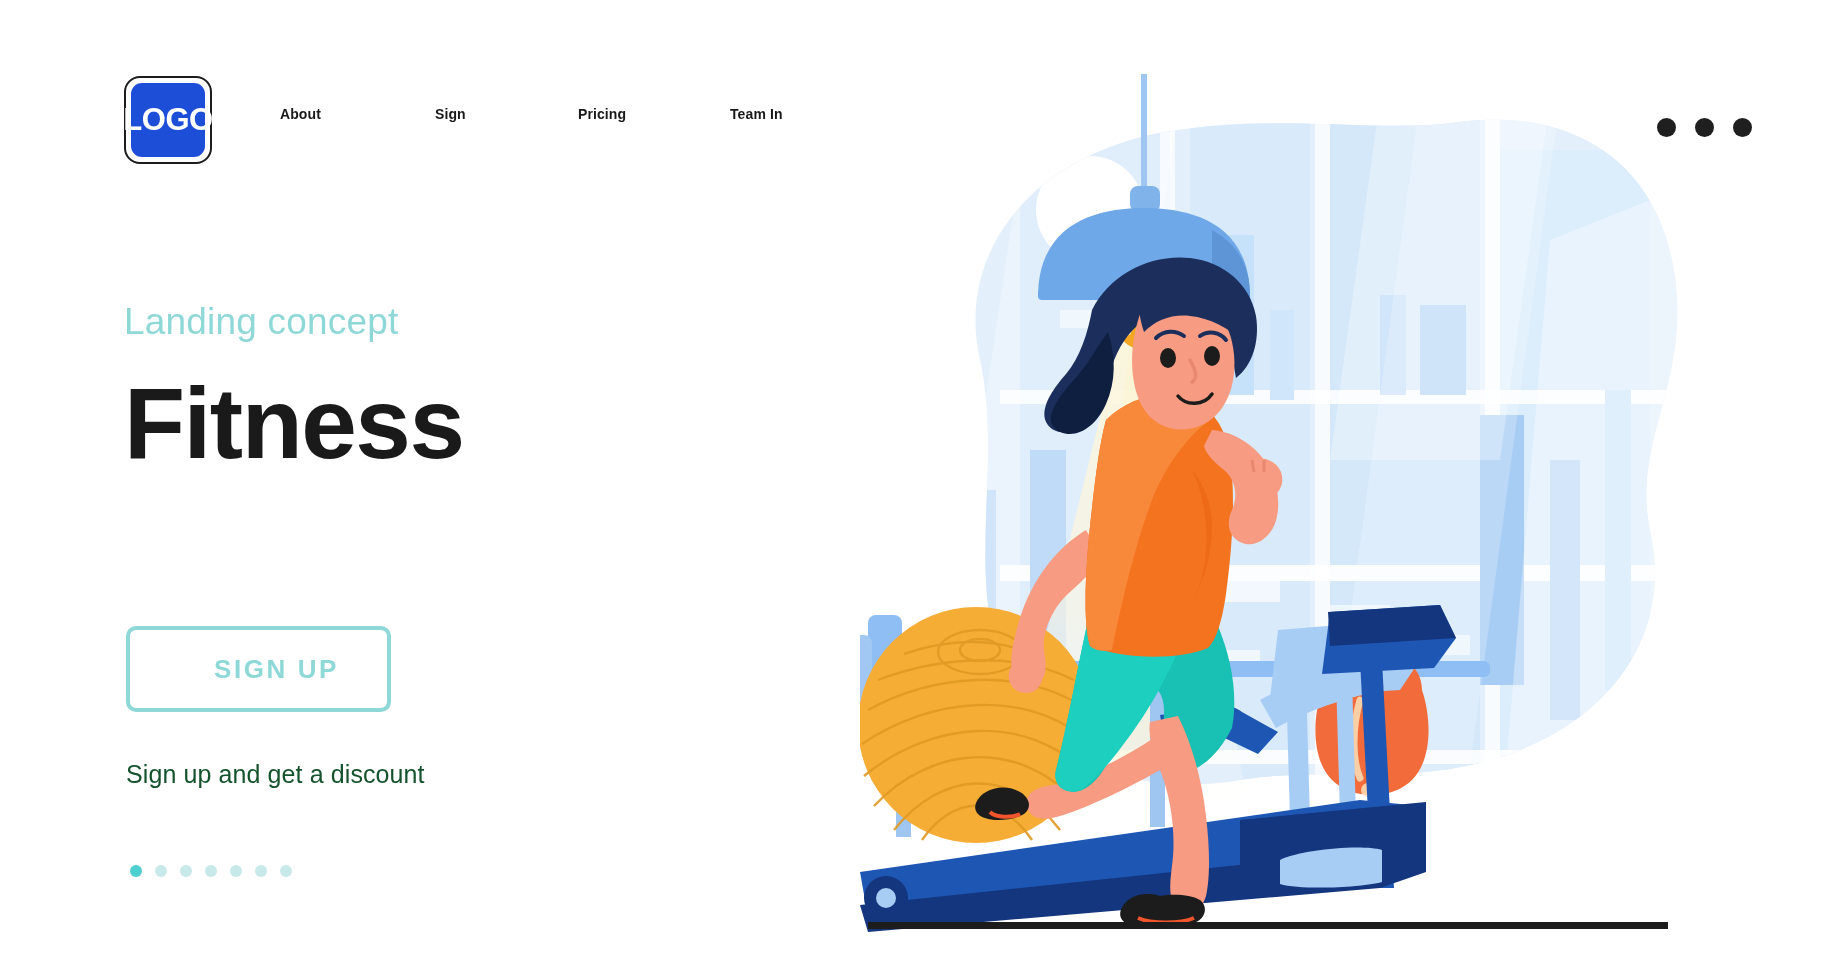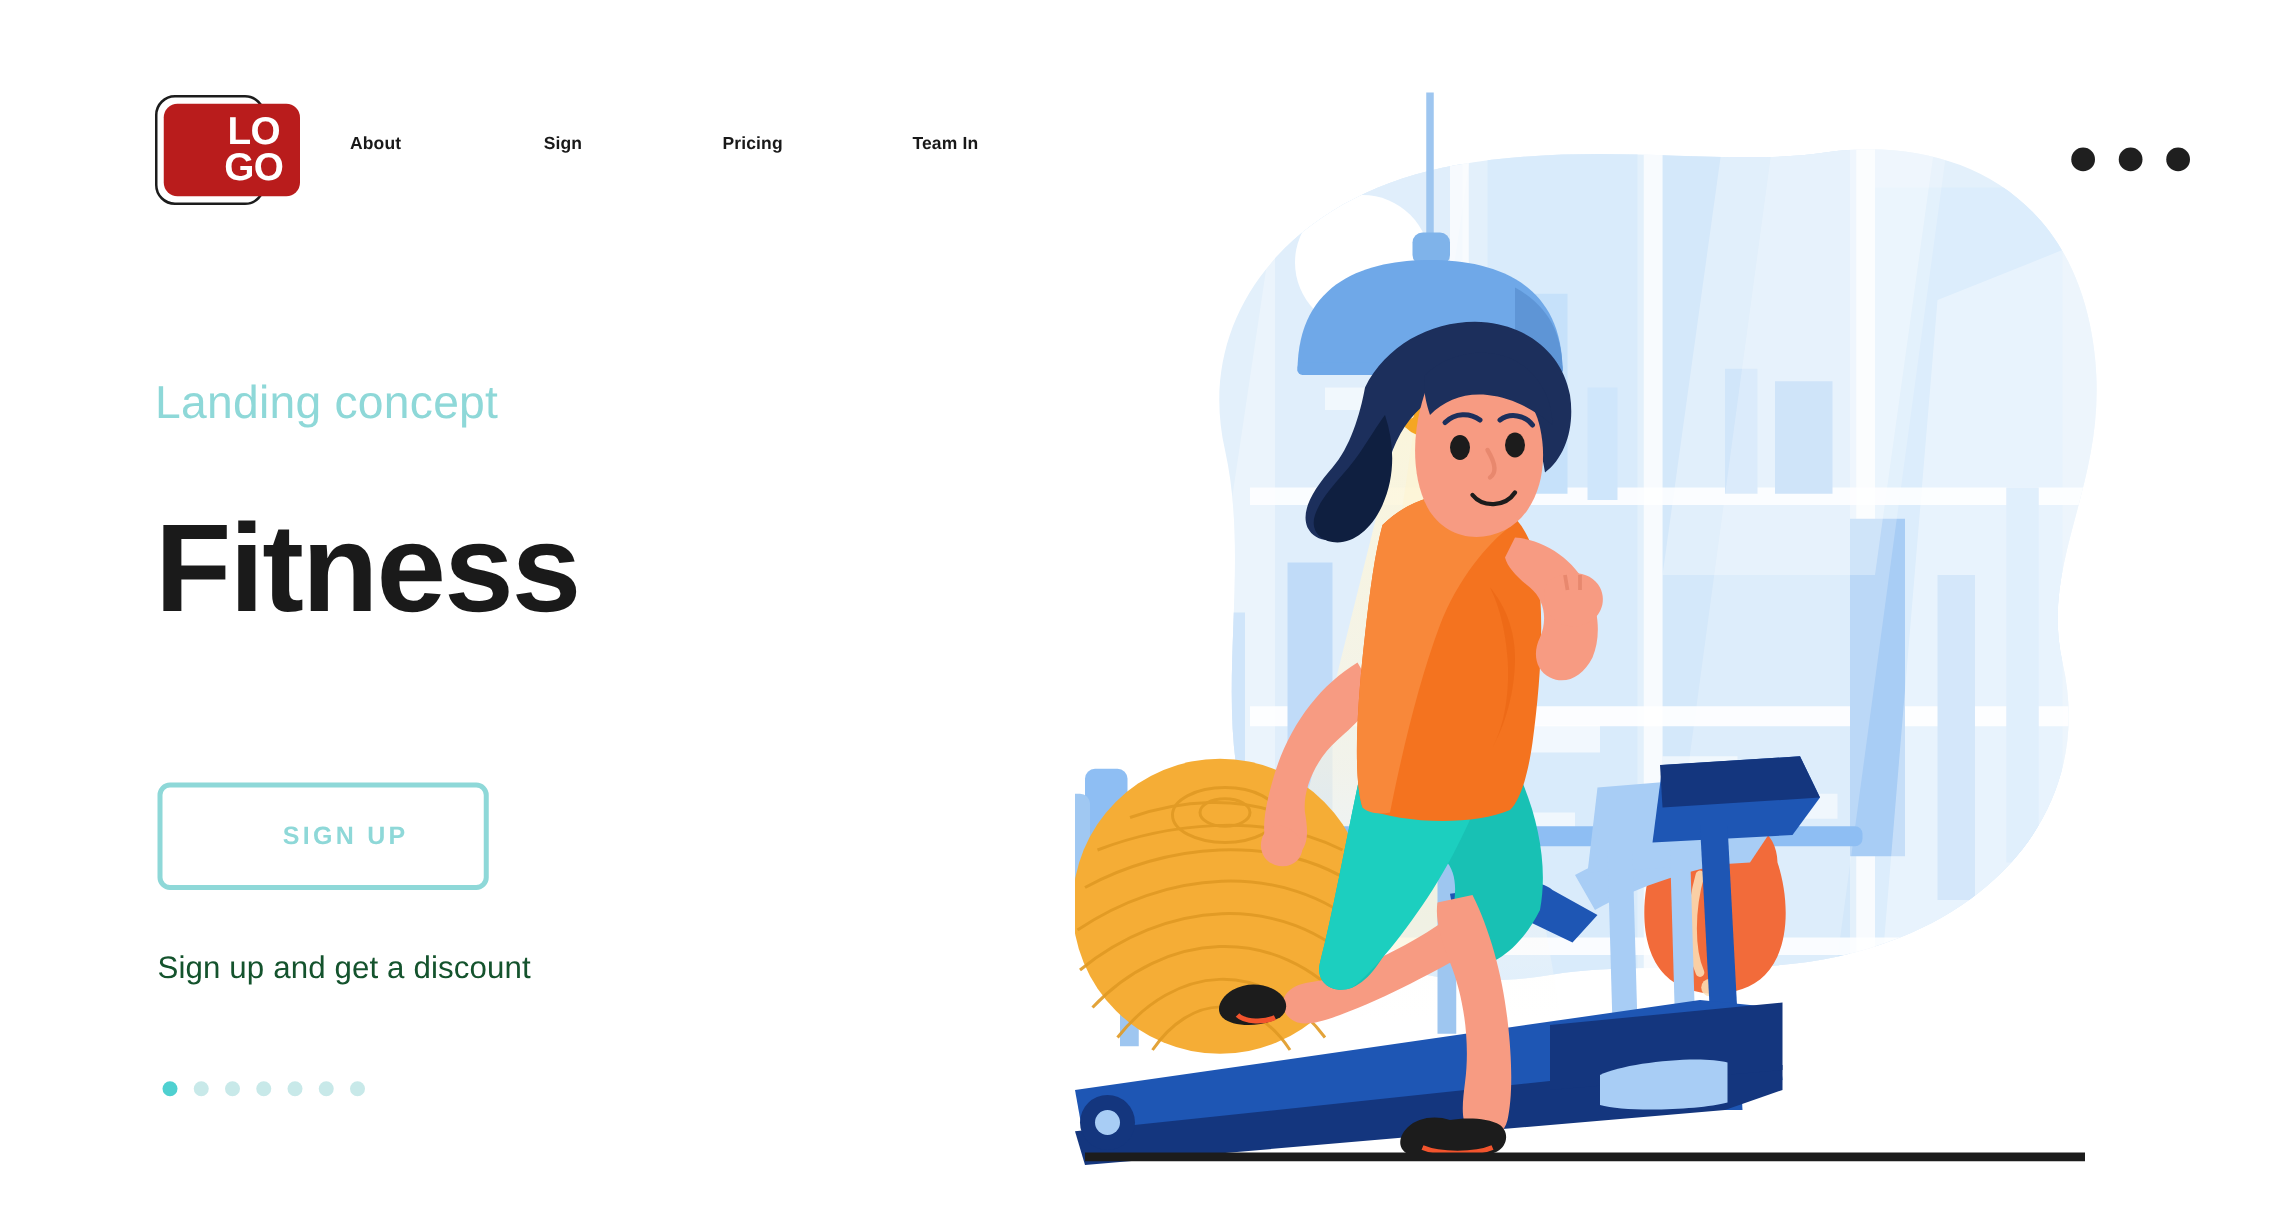--- a/index.html
+++ b/index.html
@@ -35,28 +35,27 @@
     width: 88px;
     height: 88px;
     border: 2px solid #1c1c1c;
     border-radius: 16px;
     box-sizing: border-box;
     padding: 5px;
   }
   #logo-inner {
     width: 100%;
     height: 100%;
-    background: #b91c1c;
+    background: #1d4ed8;
     border-radius: 11px;
     display: flex;
-    flex-direction: column;
+    flex-direction: row;
     align-items: center;
     justify-content: center;
     line-height: 0.92;
-    padding-left: 35px;
   }
   .logo-line {
     color: #ffffff;
     font-size: 31px;
     font-weight: bold;
     letter-spacing: -0.5px;
     font-family: "Liberation Sans", sans-serif;
   }
   #nav {
     position: absolute;
@@ -103,40 +102,40 @@
   #eyebrow {
     color: #8ed8d8;
     font-size: 37px;
     font-weight: normal;
     letter-spacing: 0.2px;
     line-height: 1.1;
     font-family: "Liberation Sans", sans-serif;
     margin-top: 47px;
   }
   #headline {
-    margin-top: 62px;
+    margin-top: 30px;
     color: #1a1a1a;
     font-size: 100px;
     font-weight: bold;
     letter-spacing: -1.5px;
     line-height: 1;
     font-family: "Liberation Sans", sans-serif;
   }
   #signup-btn {
     position: absolute;
     left: 126px;
     top: 626px;
     width: 265px;
     height: 86px;
     border: 4px solid #8ed8d8;
     border-radius: 10px;
     box-sizing: border-box;
     background: transparent;
     color: #8ed8d8;
-    font-size: 20px;
+    font-size: 26px;
     font-weight: bold;
     letter-spacing: 2.6px;
     cursor: pointer;
     font-family: "Liberation Sans", sans-serif;
     display: flex;
     align-items: center;
     justify-content: center;
     padding-left: 36px;
   }
   #subtext {

